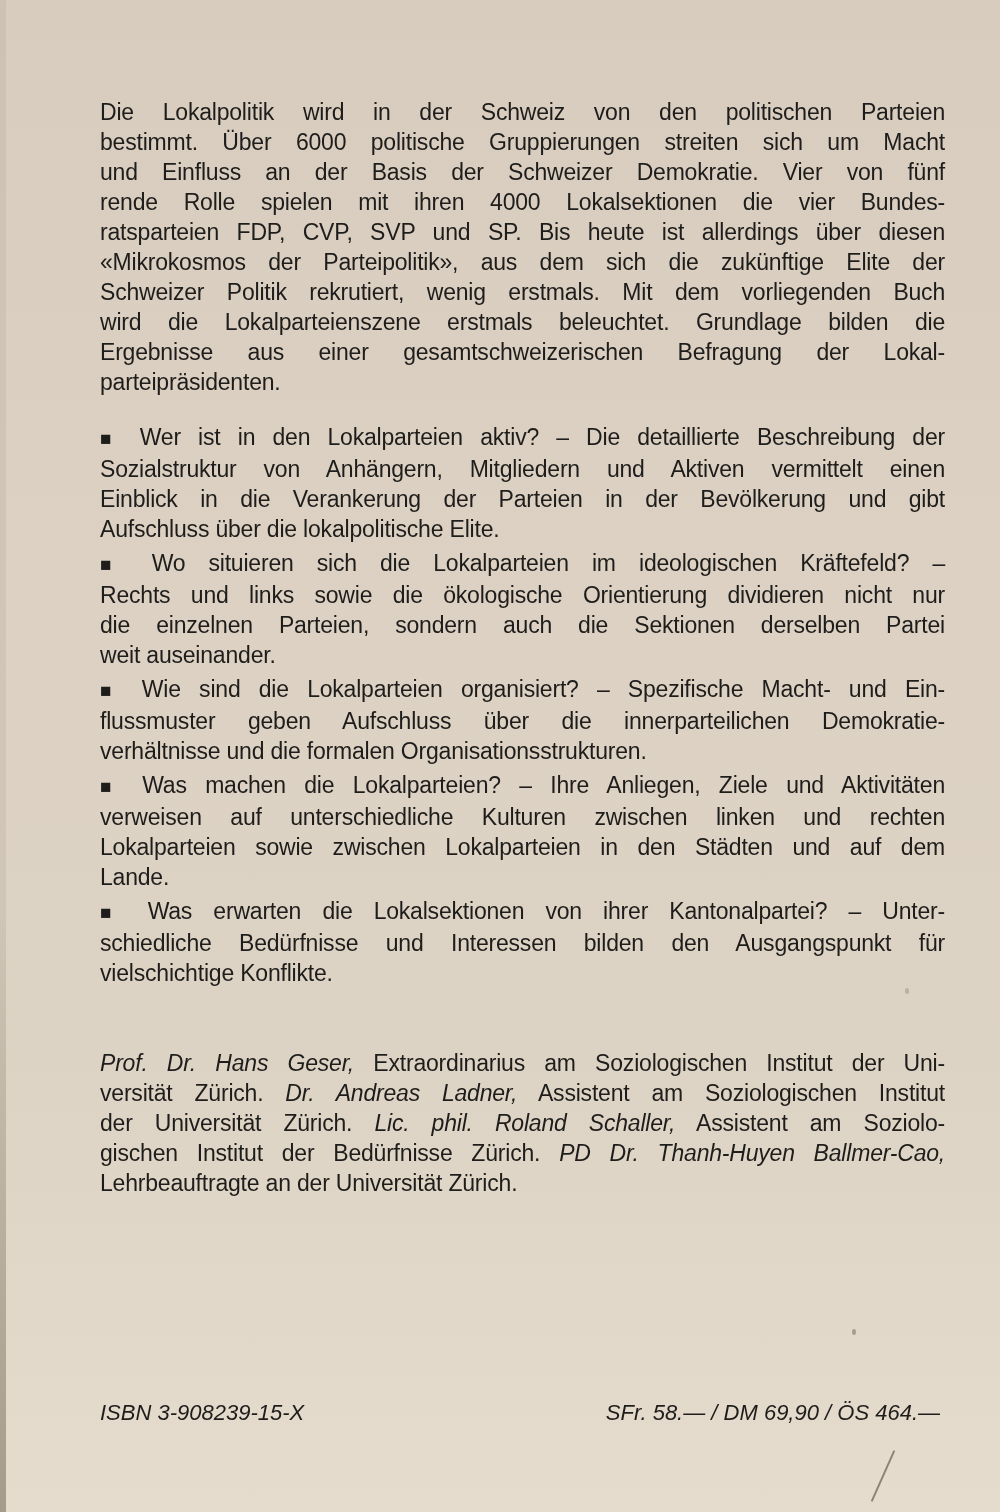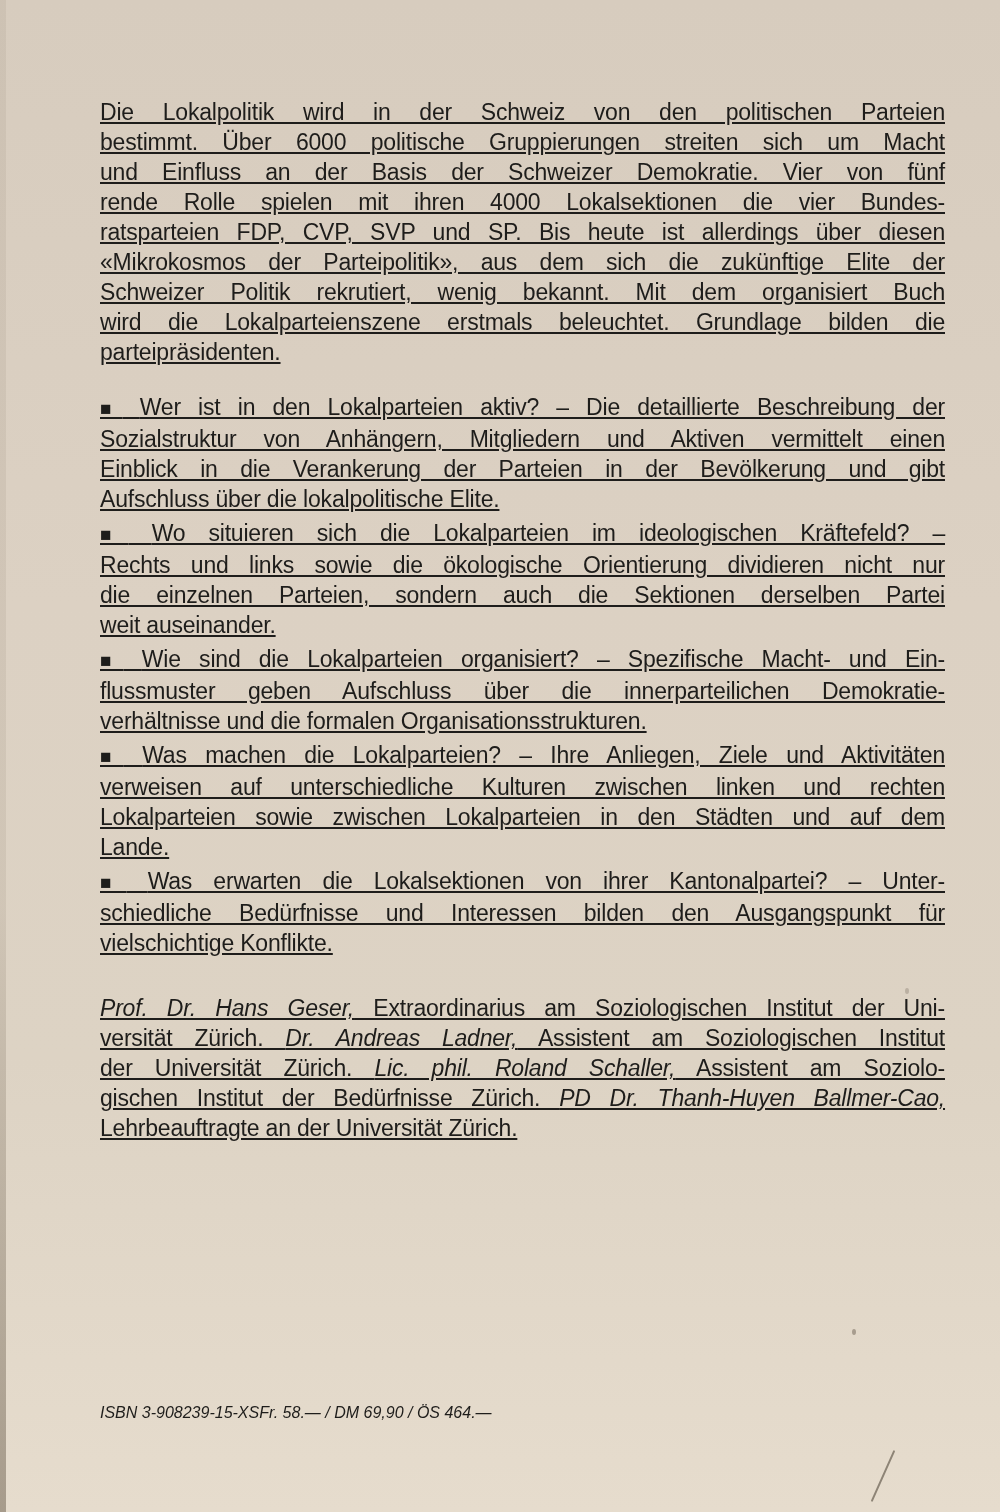--- a/index.html
+++ b/index.html
@@ -34,59 +34,59 @@
     pointer-events: none;
   }
   .content {
     position: absolute; left: 100px; top: 97px; width: 845px;
     font-size: 23px; line-height: 30px;
     letter-spacing: -0.2px;
   }
   .para { margin: 0; }
   .para.gap-lg { margin-top: 25px; }
   .para.gap-sm { margin-top: 4px; }
-  .para.authors { margin-top: 35px; }
+  .para.authors { margin-top: 60px; }
   .jline {
     text-align: justify;
     text-align-last: justify;
     min-height: 30px;
-    text-decoration: underline;
   }
   .jline.last {
     text-align: center;
     text-align-last: left;
   }
   .bullet {
     font-size: 19px;
     letter-spacing: 0;
   }
   .it { font-style: italic; }
   .footer {
     position: absolute; left: 100px; top: 1398px; width: 840px;
-    display: flex; justify-content: flex-start;
-    font-size: 16px; line-height: 30px; font-style: italic;
+    display: flex; justify-content: space-between;
+    font-size: 22px; line-height: 30px; font-style: italic;
     letter-spacing: 0;
   }
 </style>
 </head>
 <body>
 
 <div class="cover">
 
   <div class="content">
 
     <div class="para">
       <div class="jline">Die Lokalpolitik wird in der Schweiz von den politischen Parteien</div>
       <div class="jline">bestimmt. Über 6000 politische Gruppierungen streiten sich um Macht</div>
       <div class="jline">und Einfluss an der Basis der Schweizer Demokratie. Vier von fünf</div>
       <div class="jline">rende Rolle spielen mit ihren 4000 Lokalsektionen die vier Bundes-</div>
       <div class="jline">ratsparteien FDP, CVP, SVP und SP. Bis heute ist allerdings über diesen</div>
       <div class="jline">«Mikrokosmos der Parteipolitik», aus dem sich die zukünftige Elite der</div>
-      <div class="jline">Schweizer Politik rekrutiert, wenig bekannt. Mit dem organisiert Buch</div>
+      <div class="jline">Schweizer Politik rekrutiert, wenig erstmals. Mit dem vorliegenden Buch</div>
       <div class="jline">wird die Lokalparteienszene erstmals beleuchtet. Grundlage bilden die</div>
+      <div class="jline">Ergebnisse aus einer gesamtschweizerischen Befragung der Lokal-</div>
       <div class="jline last">parteipräsidenten.</div>
     </div>
 
     <div class="para gap-lg">
       <div class="jline">
         <span class="bullet">■</span>
         <span>Wer ist in den Lokalparteien aktiv? – Die detaillierte Beschreibung der</span>
       </div>
       <div class="jline">Sozialstruktur von Anhängern, Mitgliedern und Aktiven vermittelt einen</div>
       <div class="jline">Einblick in die Verankerung der Parteien in der Bevölkerung und gibt</div>

